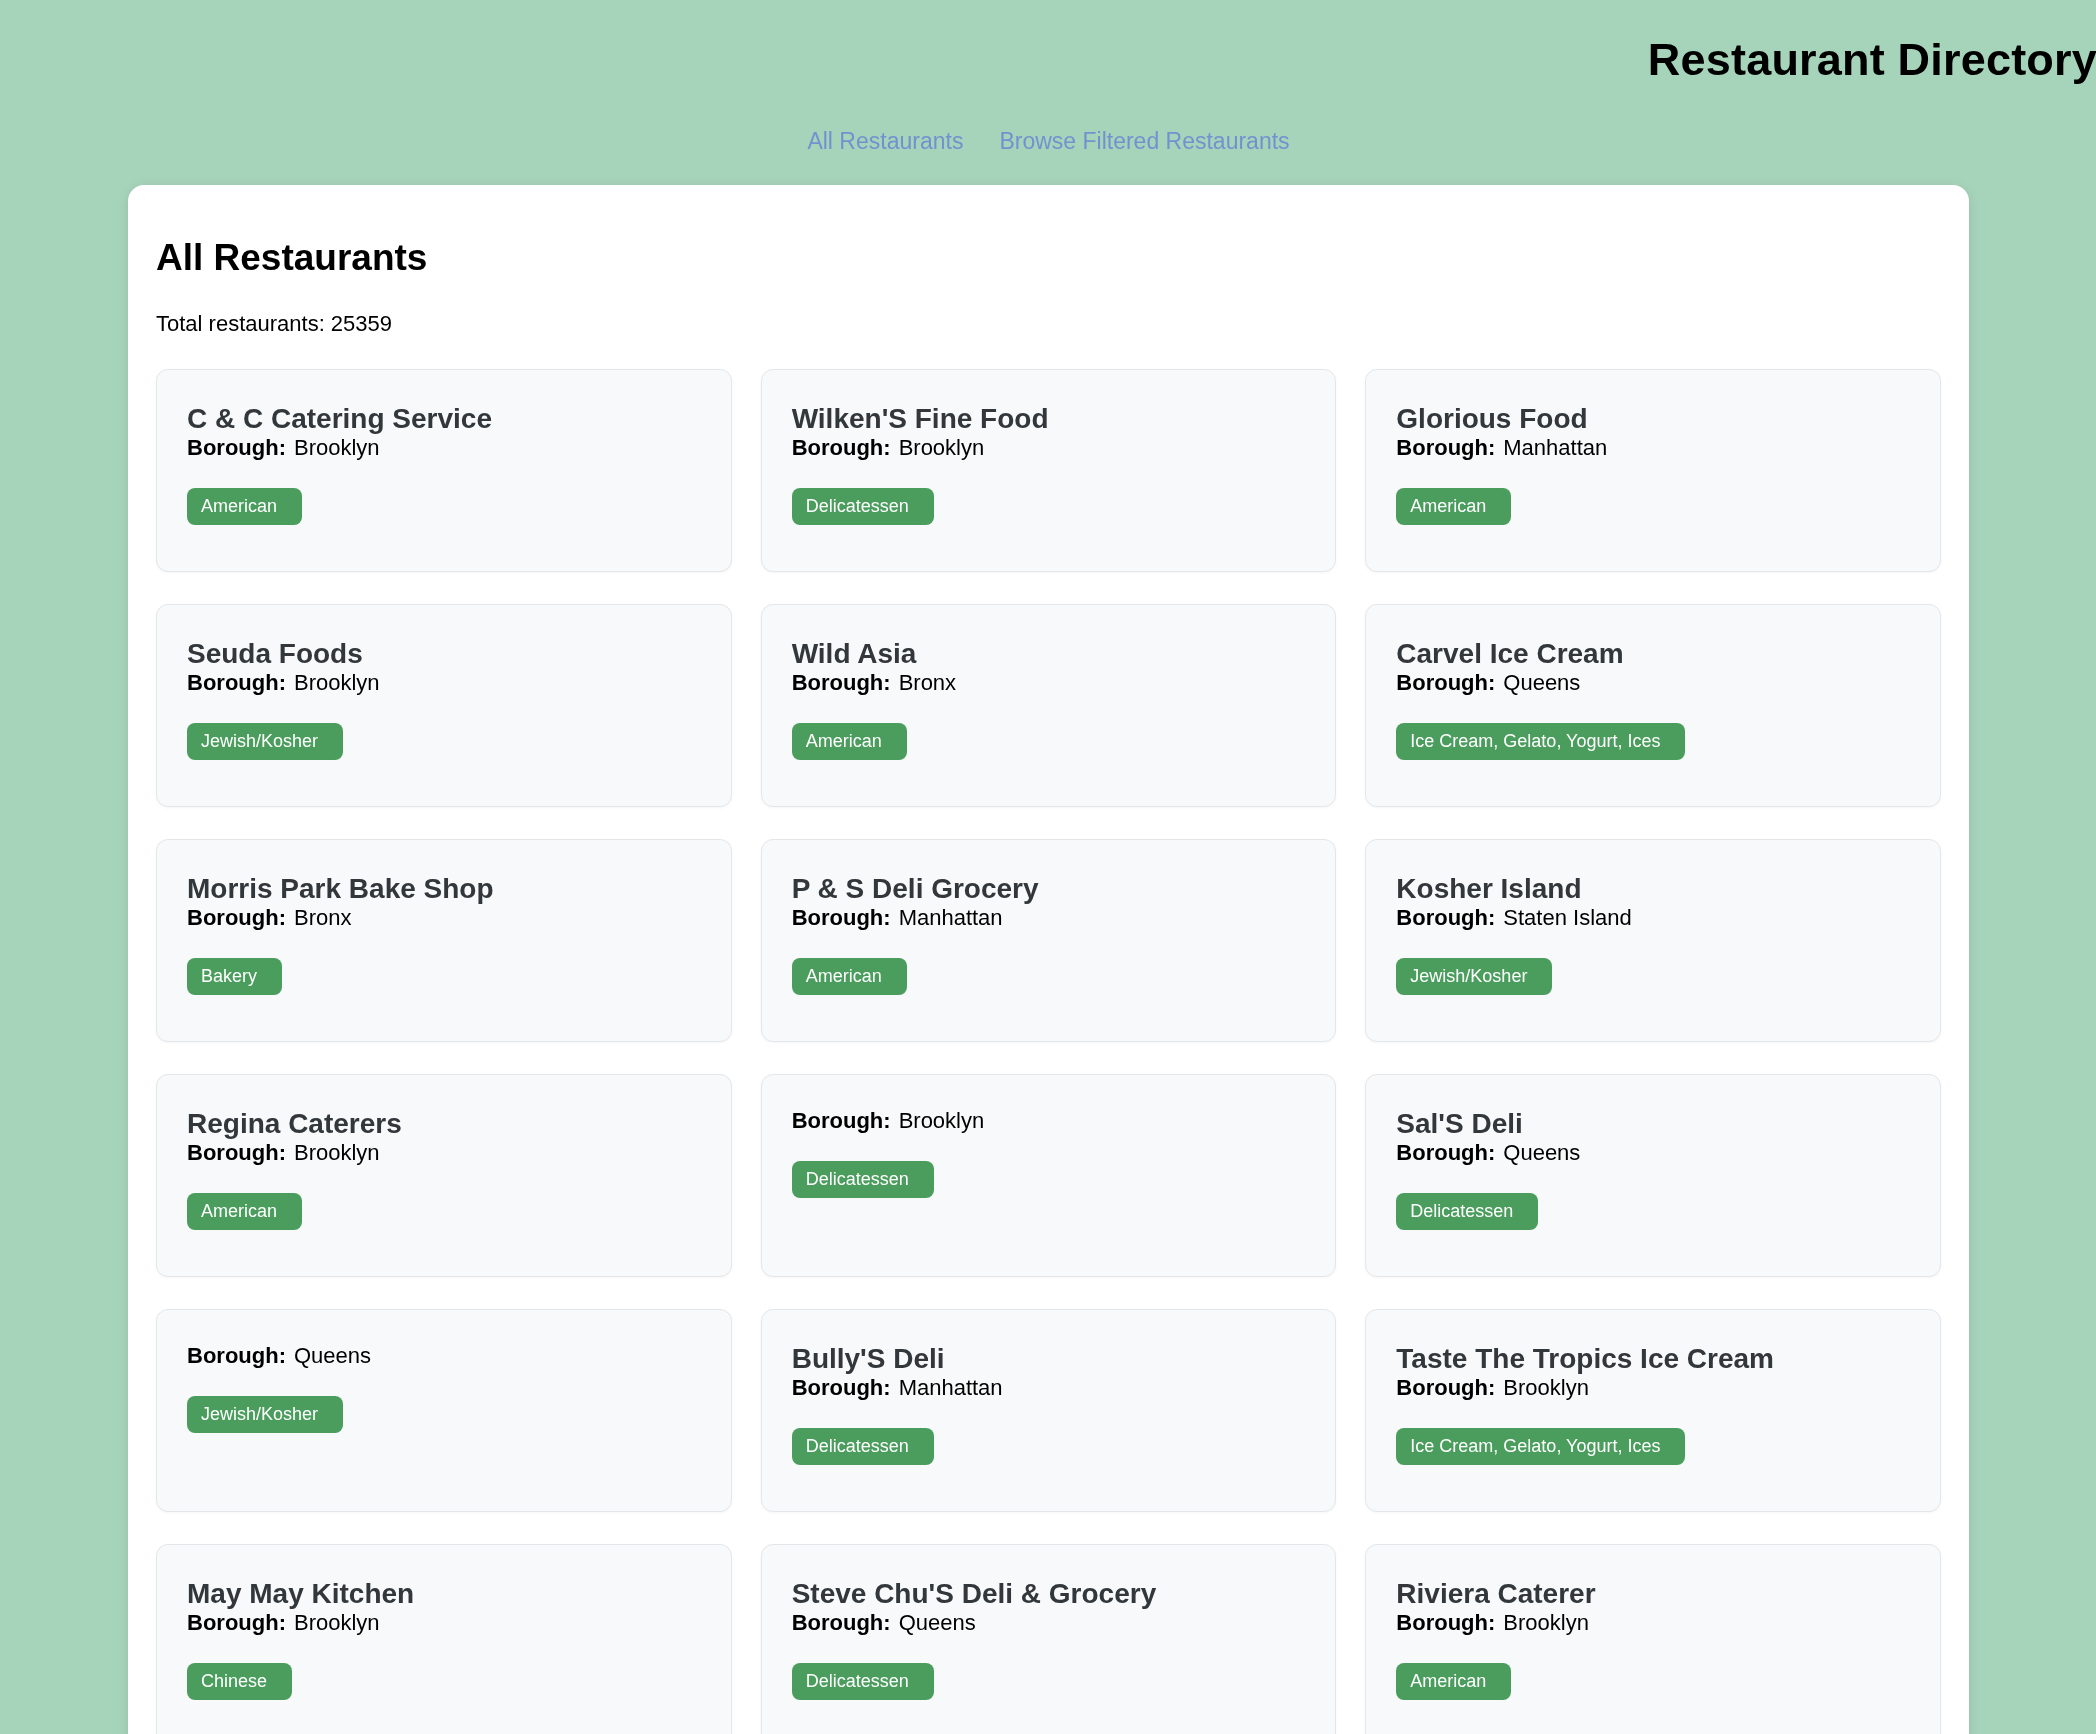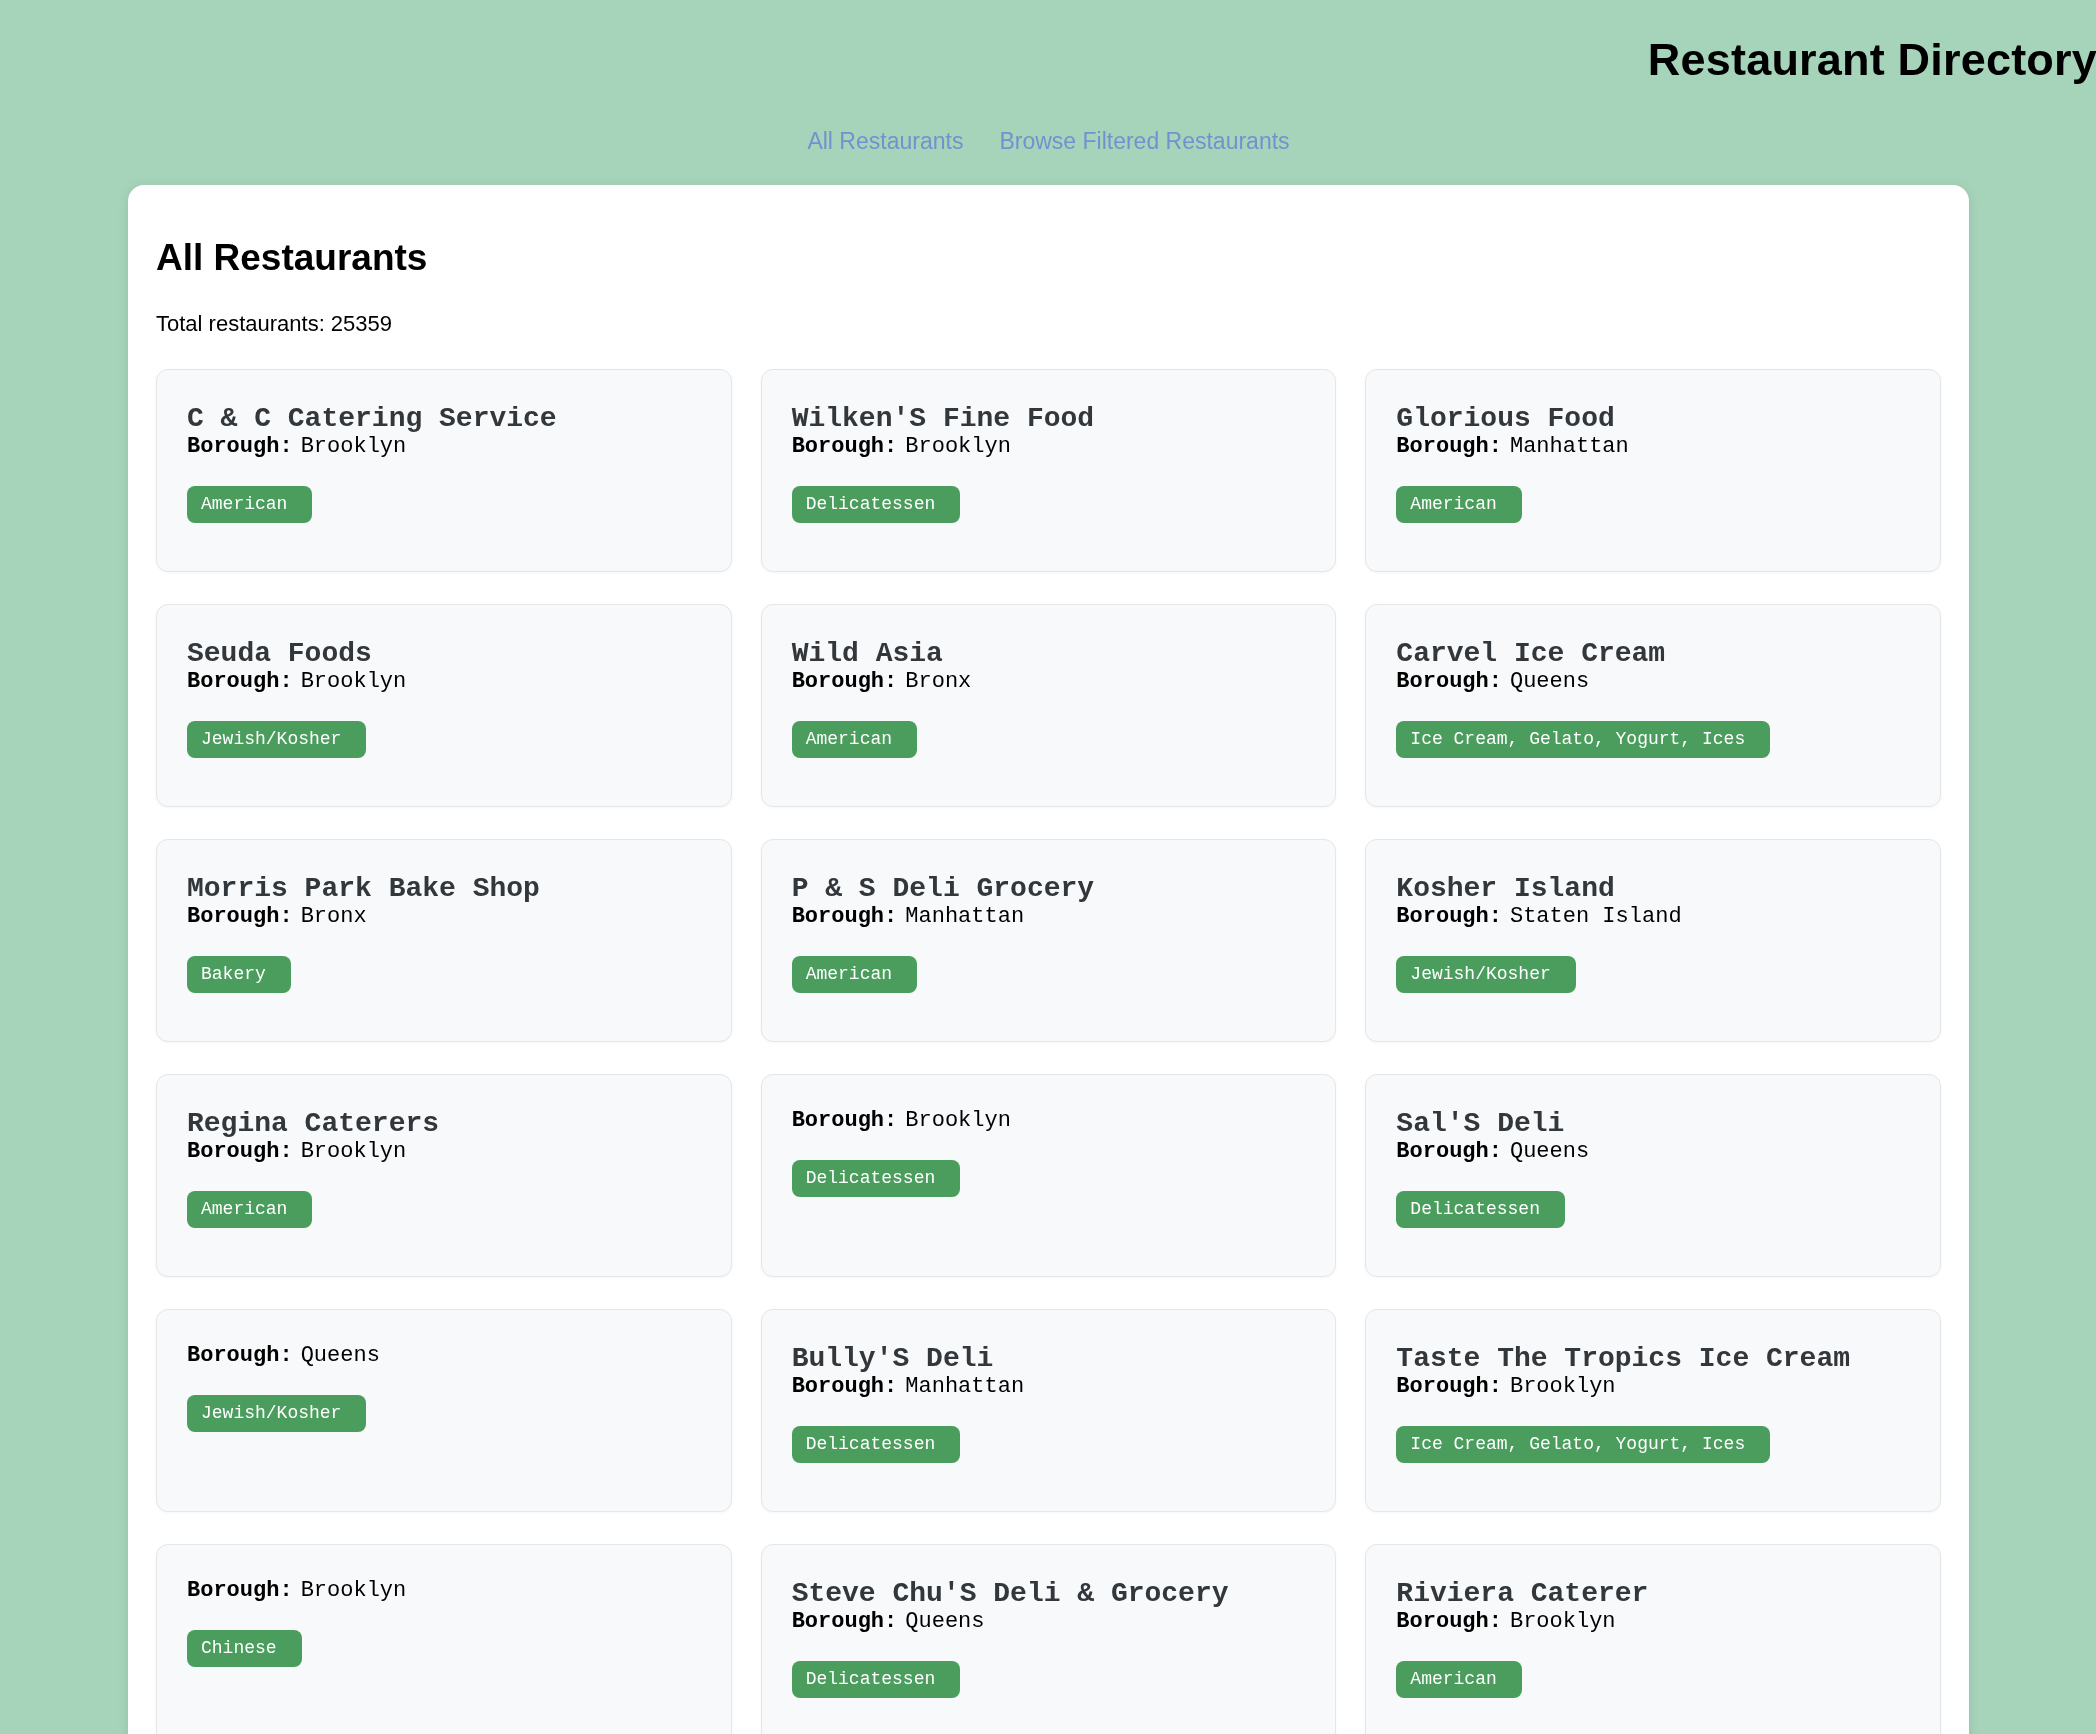--- a/index.html
+++ b/index.html
@@ -62,21 +62,20 @@
     column-gap:29px;
     row-gap:32px;
   }
   .card{
     background:var(--card-bg);
     border:1px solid var(--card-border);
     border-radius:12px;
     padding:33px 30px 28px 30px;
     height:203px;
     box-shadow:0 1px 3px rgba(0,0,0,0.04);
-    font-family:Liberation Mono, monospace;
   }
   .card h3{
     font-size:28px;
     font-weight:bold;
     color:var(--card-title);
   }
   .card .borough{
     font-size:22px;
   }
   .card .borough b{margin-right:8px;}
@@ -187,20 +186,21 @@
     <span class="badge">Delicatessen</span>
   </div>
 
   <div class="card">
     <h3>Taste The Tropics Ice Cream</h3>
     <p class="borough"><b>Borough:</b><span>Brooklyn</span></p>
     <span class="badge">Ice Cream, Gelato, Yogurt, Ices</span>
   </div>
 
   <div class="card">
+    <h3>May May Kitchen</h3>
     <p class="borough"><b>Borough:</b><span>Brooklyn</span></p>
     <span class="badge">Chinese</span>
   </div>
 
   <div class="card">
     <h3>Steve Chu'S Deli &amp; Grocery</h3>
     <p class="borough"><b>Borough:</b><span>Queens</span></p>
     <span class="badge">Delicatessen</span>
   </div>
 

